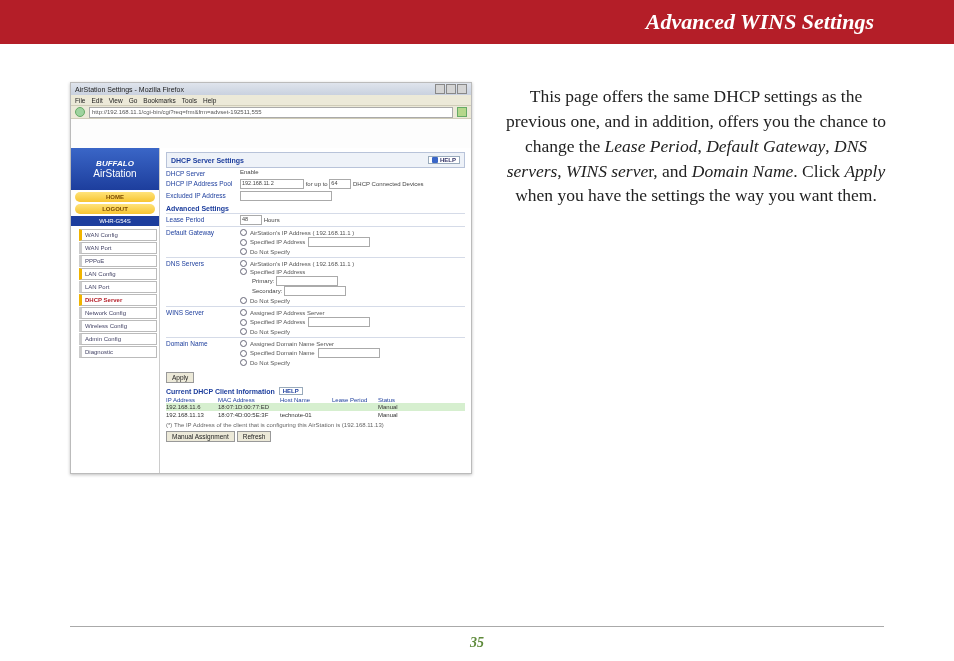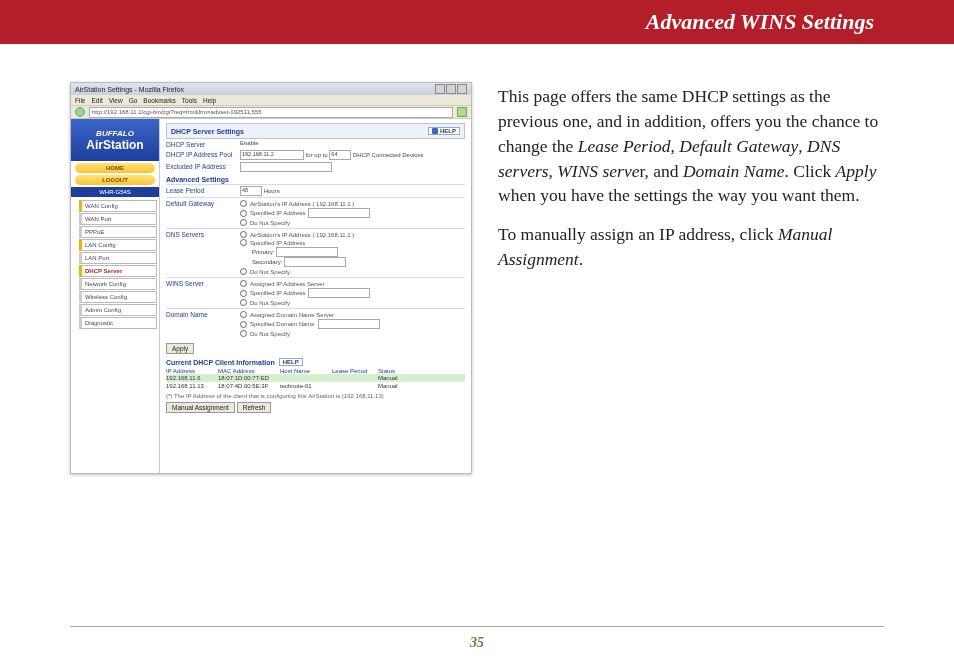--- a/index.html
+++ b/index.html
@@ -56,29 +56,29 @@
     background:#ece9d8; height:10px; display:flex; gap:6px; padding:0 4px; align-items:center;
     font-size:6.5px; color:#222;
   }
   .shot .addrbar {
     background:#ece9d8; height:12px; display:flex; align-items:center; gap:4px; padding:0 4px;
     border-top:1px solid #d0ccb8; border-bottom:1px solid #d0ccb8;
   }
   .shot .addrbar .circ{width:8px;height:8px;border-radius:50%;background:#9fd39f;border:1px solid #6a6;}
   .shot .addrbar .url{flex:1;height:9px;background:#fff;border:1px solid #aaa;font-size:6px;padding:0 2px;display:flex;align-items:center;color:#555;}
   .shot .addrbar .go{width:8px;height:8px;background:#b5d78b;border:1px solid #6a6;}
-  .shot .content-area{display:flex;height:calc(100% - 34px);}
+  .shot .content-area{display:flex;height:calc(100% - 34px);margin-top:29px;}
   .shot .sidebar{width:88px;background:#fff;border-right:1px solid #ccc;}
   .shot .logo{
     height:42px;background:linear-gradient(#3a66c7,#1d3e9d);color:#fff;
     display:flex;flex-direction:column;align-items:center;justify-content:center;
     font-size:7px;font-weight:bold;
   }
   .shot .logo .brand{font-size:8px;font-style:italic;}
-  .shot .logo .prod{font-size:12px;font-family:Arial;font-weight:bold;}
+  .shot .logo .prod{font-size:10px;font-family:Arial;font-weight:normal;}
   .shot .pill{margin:2px 4px;height:10px;border-radius:5px;display:flex;align-items:center;justify-content:center;font-size:6px;font-weight:bold;}
   .shot .pill.home{background:linear-gradient(#ffe37a,#f7c531);color:#7a4a00;}
   .shot .pill.logout{background:linear-gradient(#ffe37a,#f7c531);color:#7a4a00;}
   .shot .model{background:#1d3e9d;color:#fff;font-size:6px;text-align:center;padding:2px 0;margin-bottom:3px;}
   .shot .navtab{margin:0 2px 1px 8px;height:10px;background:#fff;border:1px solid #bbb;border-left:3px solid #ccc;display:flex;align-items:center;padding:0 3px;font-size:6px;color:#446;}
   .shot .navtab.accent{border-left-color:#f0b400;}
   .shot .navtab.current{color:#b41e28;font-weight:bold;border-left-color:#f0b400;}
   .shot .main{flex:1;background:#fff;padding:4px 6px;overflow:hidden;}
   .shot .panel-hdr{height:14px;border:1px solid #b8c3d9;background:#eef2f8;display:flex;align-items:center;padding:0 4px;font-size:7px;color:#1d3e9d;font-weight:bold;}
   .shot .panel-hdr .help{margin-left:auto;background:#fff;border:1px solid #9ab;font-size:6px;padding:0 3px;color:#336;display:flex;align-items:center;gap:2px;}
@@ -98,21 +98,21 @@
   .shot .tbl-row.hl{background:#d6efcf;}
   .shot .note{font-size:6px;color:#666;margin:3px 0;}
   
   .body-text {
     flex:1;
     font-size:17.5px;
     line-height:1.42;
     color:#222;
     padding-top:2px;
   }
-  .body-text p{margin:0 0 14px 0;}
+  .body-text p{margin:0 0 14px 0;text-align:center;}
   .body-text em{font-style:italic;}
   
   .footer-line{
     position:absolute; left:70px; right:70px; bottom:34px;
     border-top:1px solid #aaa;
   }
   .page-num{
     position:absolute; left:0; right:0; bottom:10px;
     text-align:center; font-style:italic; font-weight:600;
     color:#5e8a3a; font-family:Georgia,serif; font-size:14px;
@@ -288,20 +288,17 @@
           </div>
         </div>
       </div>
     </div>
   </div>
 
   <div class="body-text">
     <p>
       <span>This page offers the same DHCP settings as the previous one, and in addition, offers you the chance to change the </span><em>Lease Period</em><span>, </span><em>De­fault Gateway</em><span>, </span><em>DNS servers</em><span>, </span><em>WINS serve</em><span>r, and </span><em>Domain Name</em><span>.  Click </span><em>Apply</em><span> when you have the settings the way you want them.</span>
     </p>
-    <p>
-      <span>To manually assign an IP address, click </span><em>Manual Assignment</em><span>.</span>
-    </p>
   </div>
 </div>
 
 <div class="footer-line"></div>
 <div class="page-num">35</div>
 
 </body></html>

